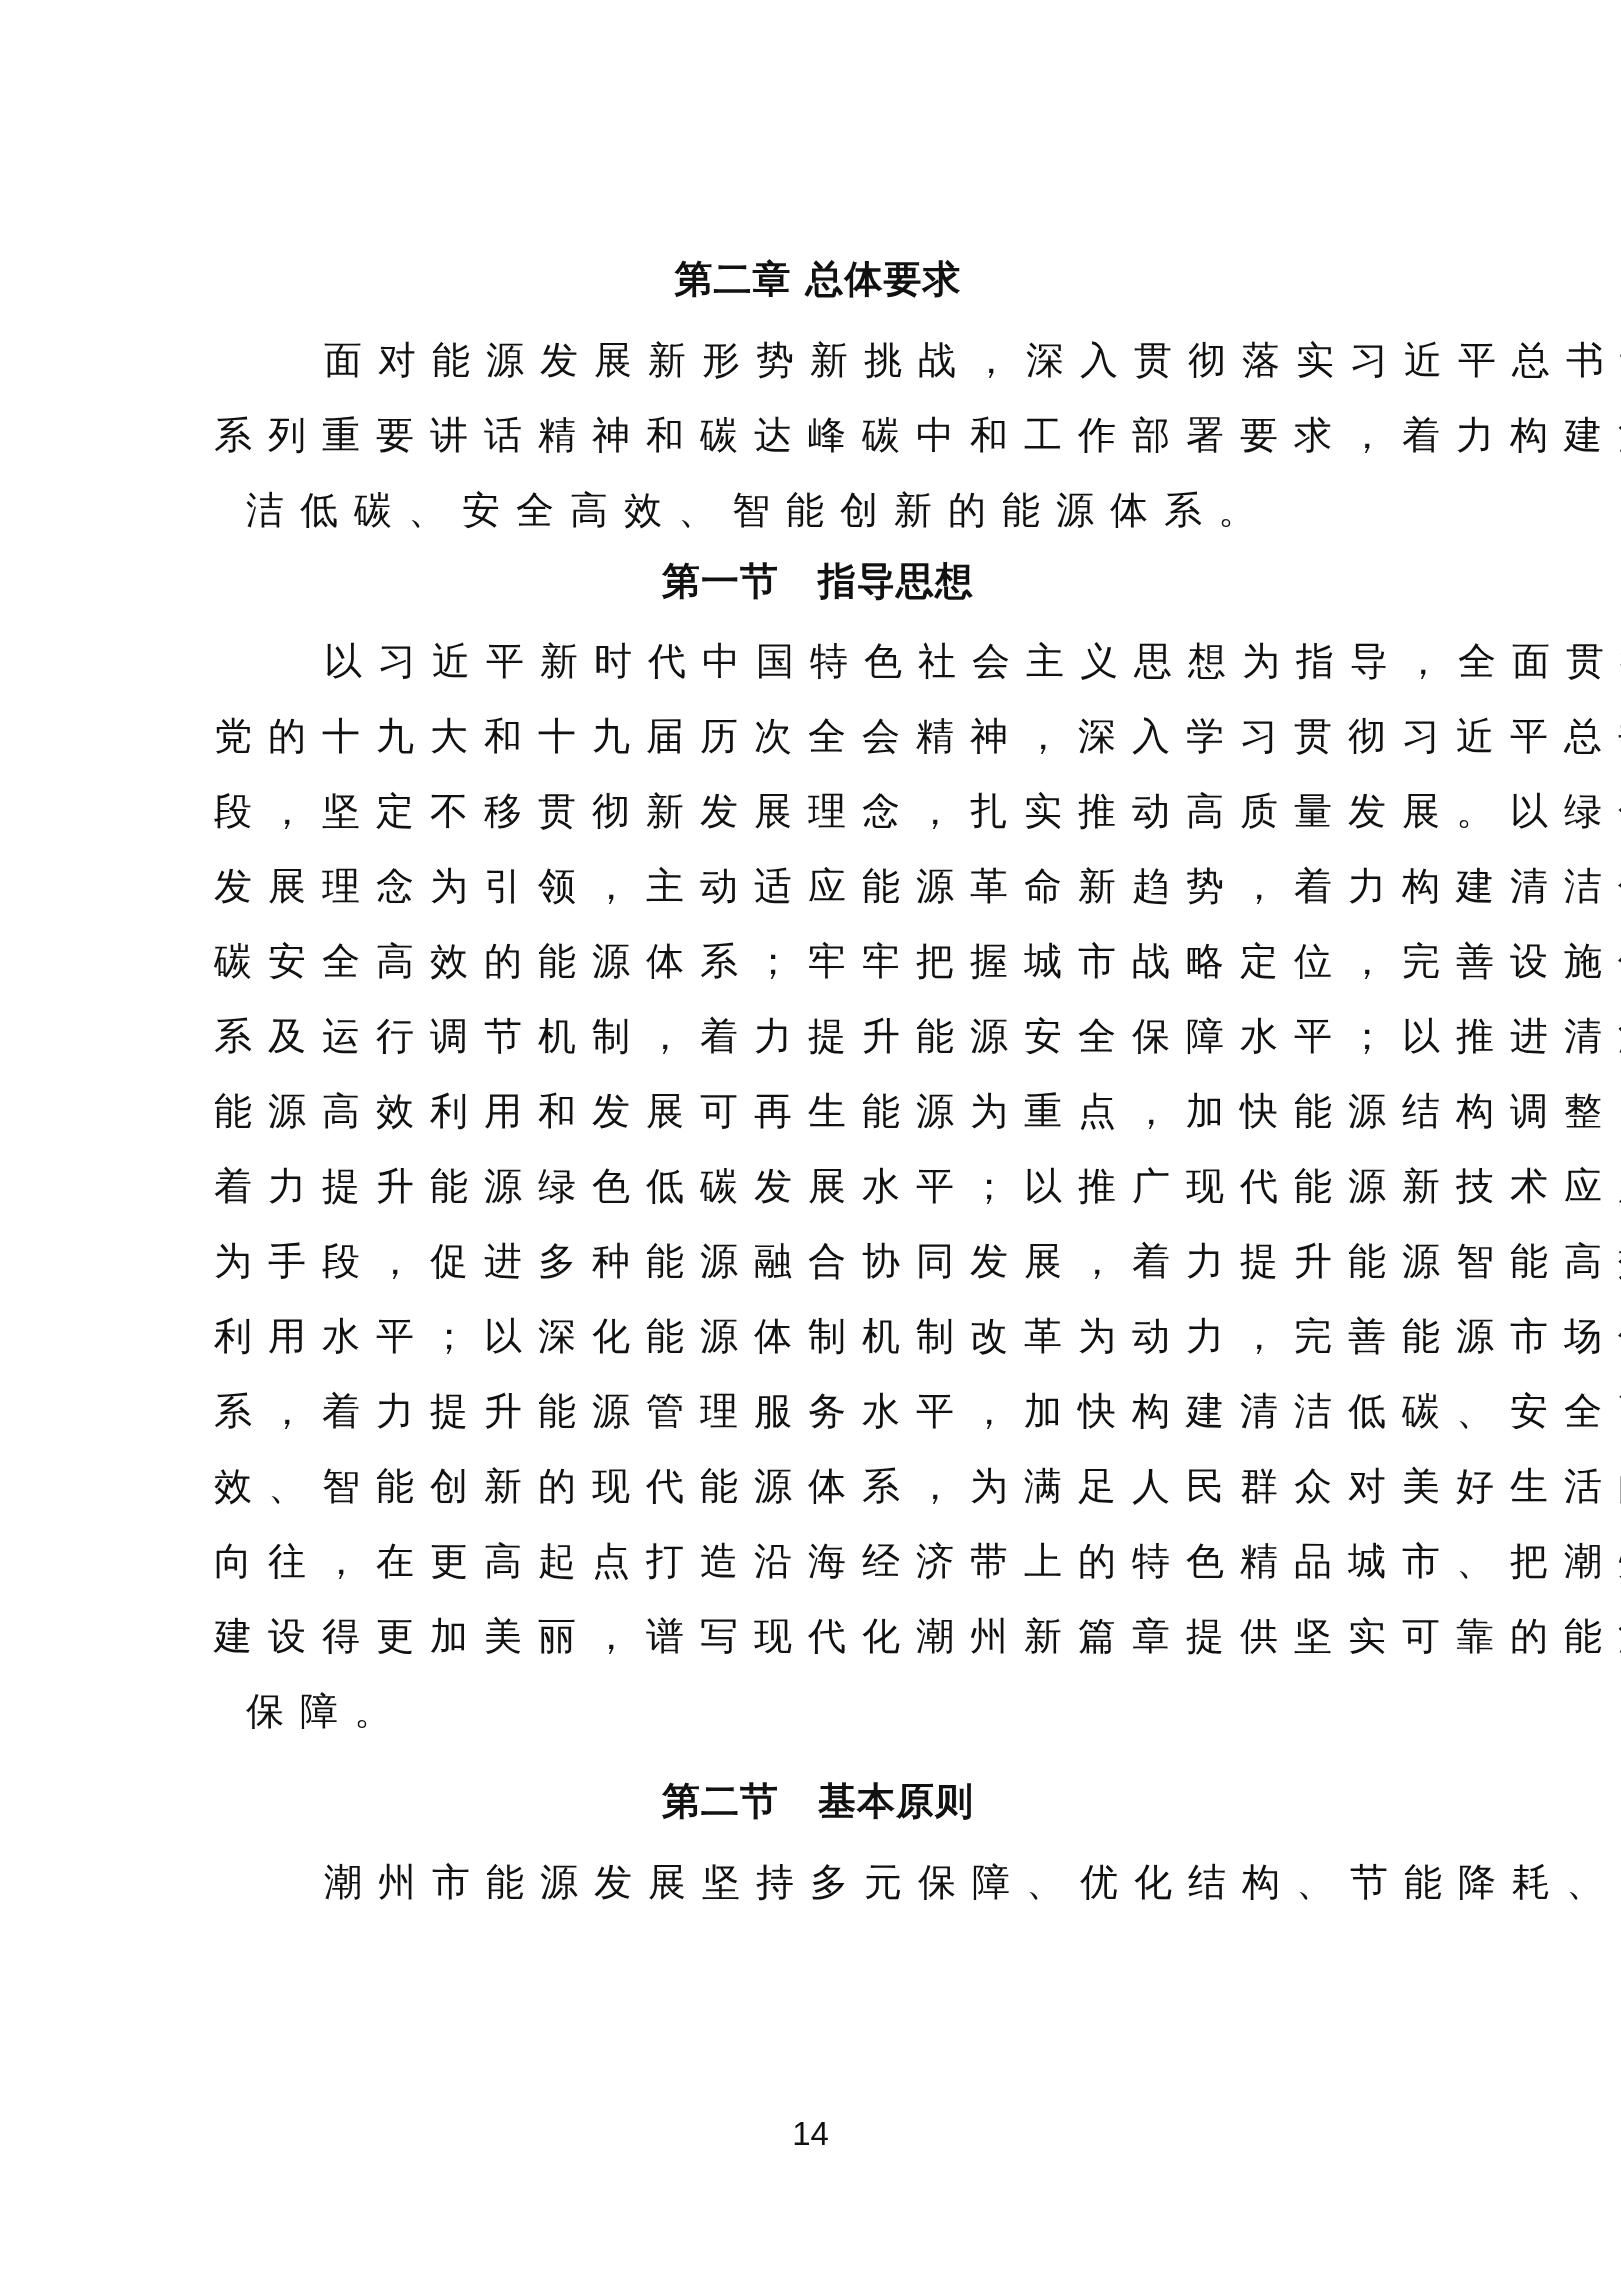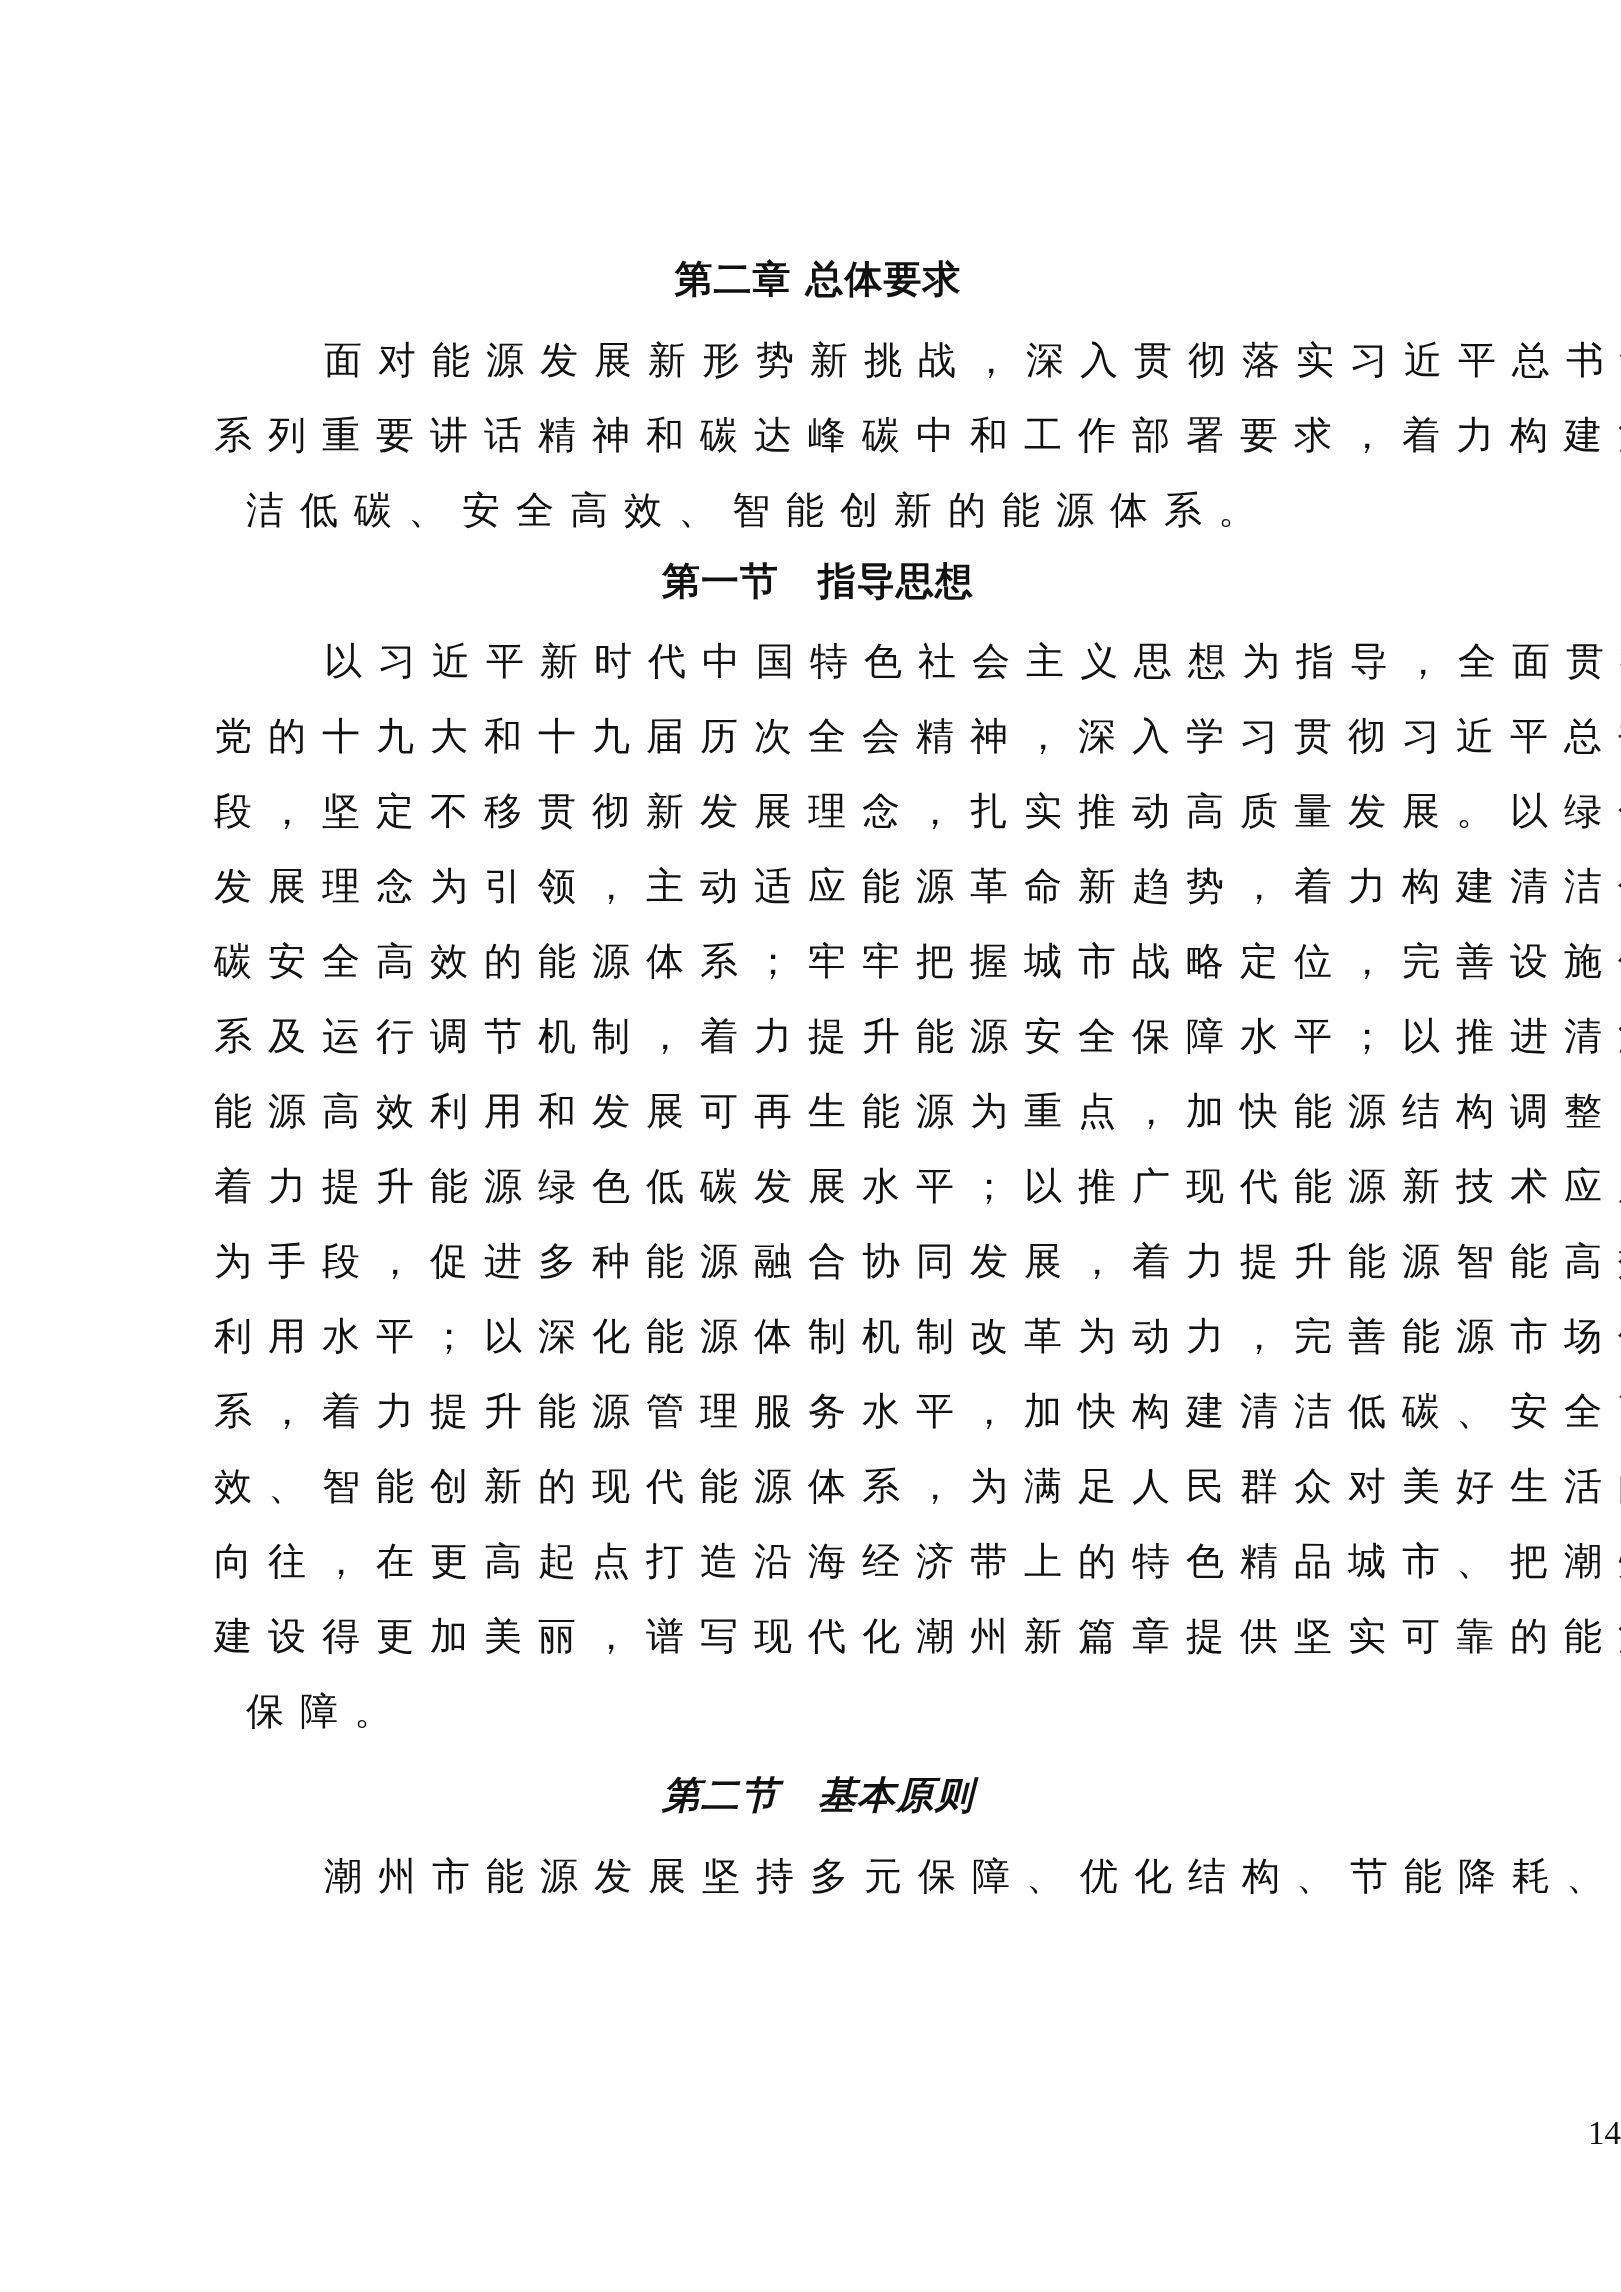--- a/index.html
+++ b/index.html
@@ -31,21 +31,21 @@
       text-align: center;
       font-family: "DejaVu Sans", "Liberation Sans", sans-serif;
       font-weight: bold;
       font-size: 38px;
       line-height: 59px;
       height: 59px;
       margin: 3.9px 0 13.7px 0;
       letter-spacing: 1px;
       white-space: pre;
     }
-    .section-title.s2 { margin-top: 17px; font-style: italic; }
+    .section-title.s2 { margin-top: 23px; }
     .para {
       font-size: 38px;
       line-height: 75px;
       text-align: justify;
       text-align-last: left;
       text-indent: 2em;
       letter-spacing: 16px;
       margin: 0;
       word-break: break-all;
     }
@@ -55,22 +55,22 @@
       text-align: justify;
       text-align-last: justify;
     }
     .line.last { text-align-last: left; margin-left: 32px; }
     .line.first { padding-left: 110px; }
     .page-number {
       position: absolute;
       left: 0;
       width: 1621px;
       top: 2114px;
-      text-align: right;
-      font-family: Liberation Serif, serif;
+      text-align: center;
+      font-family: Liberation Sans, sans-serif;
       font-size: 33px;
       line-height: 39px;
     }
   </style>
 </head>
 <body>
 
 <div class="page">
 
   <h1 class="chapter-title">第二章 总体要求</h1>

